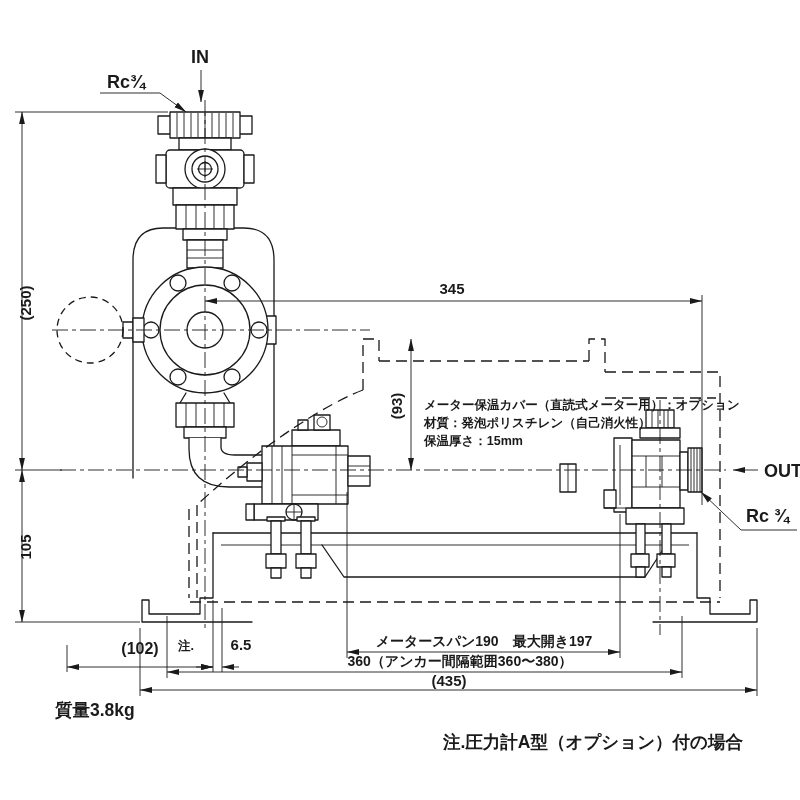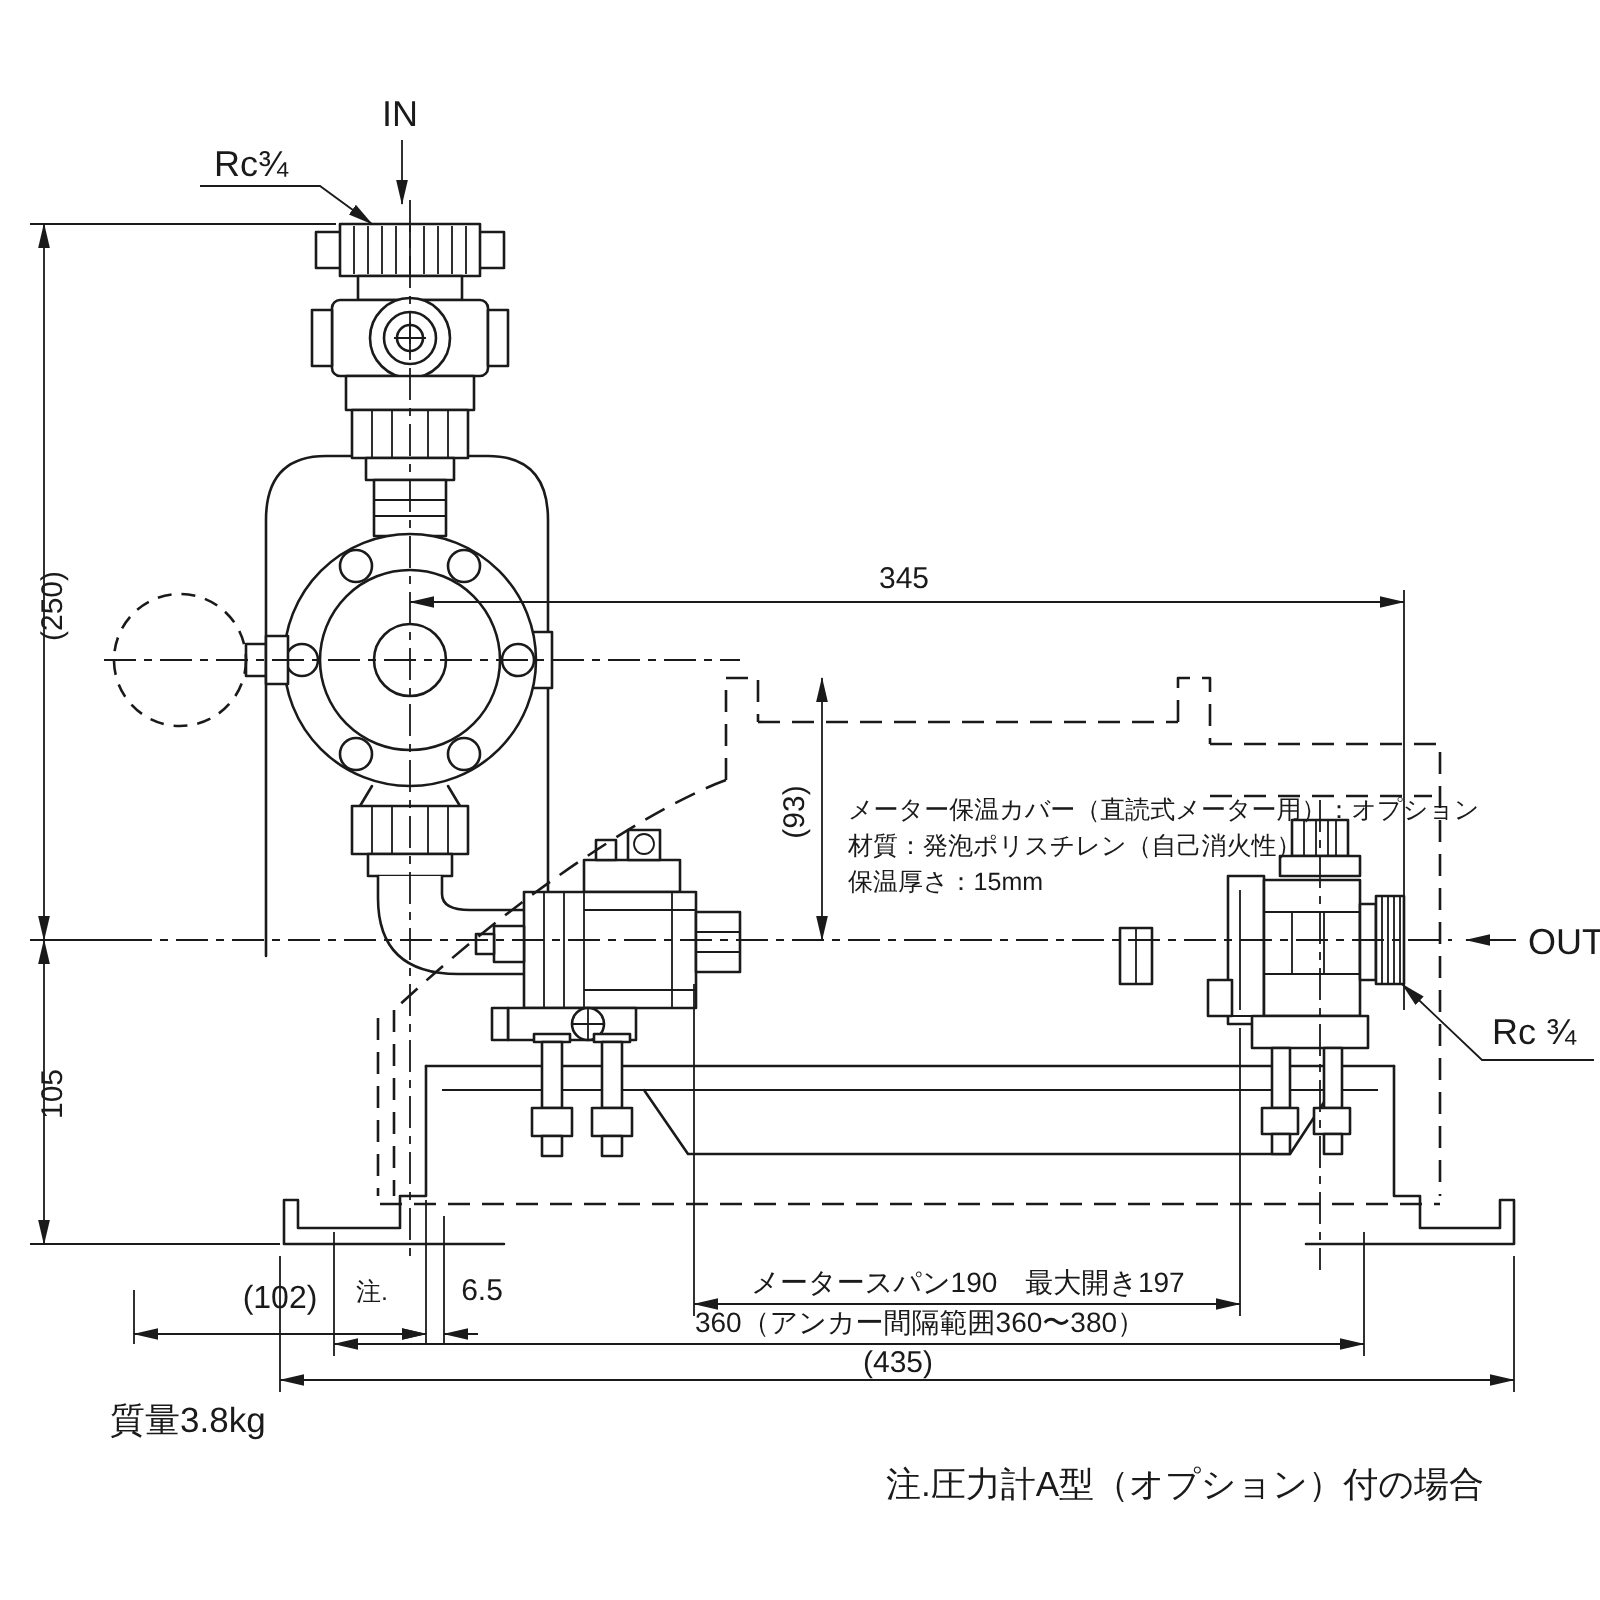--- a/index.html
+++ b/index.html
@@ -1,17 +1,17 @@
 <!DOCTYPE html>
 <html><head>
 <meta charset="utf-8">
 <style>
   html,body{margin:0;padding:0;background:#ffffff;}
   .page{width:800px;height:800px;background:#fff;position:relative;overflow:hidden;
-        font-family:"Liberation Sans","DejaVu Sans",sans-serif;}
+        font-family:"Liberation Sans","DejaVu Sans",sans-serif;font-weight:bold;}
   svg text{fill:#1a1a1a;font-family:"Liberation Sans","DejaVu Sans",sans-serif;}
   .part{stroke:#1a1a1a;stroke-width:1.3;fill:none;stroke-linejoin:round;stroke-linecap:round;}
   .partf{stroke:#1a1a1a;stroke-width:1.3;fill:#ffffff;stroke-linejoin:round;}
   .fillonly{fill:#ffffff;stroke:none;}
   .thin{stroke:#1a1a1a;stroke-width:0.9;fill:none;}
   .cl{stroke:#1a1a1a;stroke-width:0.9;fill:none;stroke-dasharray:16 4 4 4;}
   .cover{stroke:#1a1a1a;stroke-width:1.3;fill:none;stroke-dasharray:11 6;stroke-linejoin:round;}
   .dashc{stroke:#1a1a1a;stroke-width:1.3;fill:none;stroke-dasharray:7 5;}
   .dim{stroke:#1a1a1a;stroke-width:0.9;fill:none;}
   .t15{font-size:15px;} .t14{font-size:14px;} .t16{font-size:16px;}

